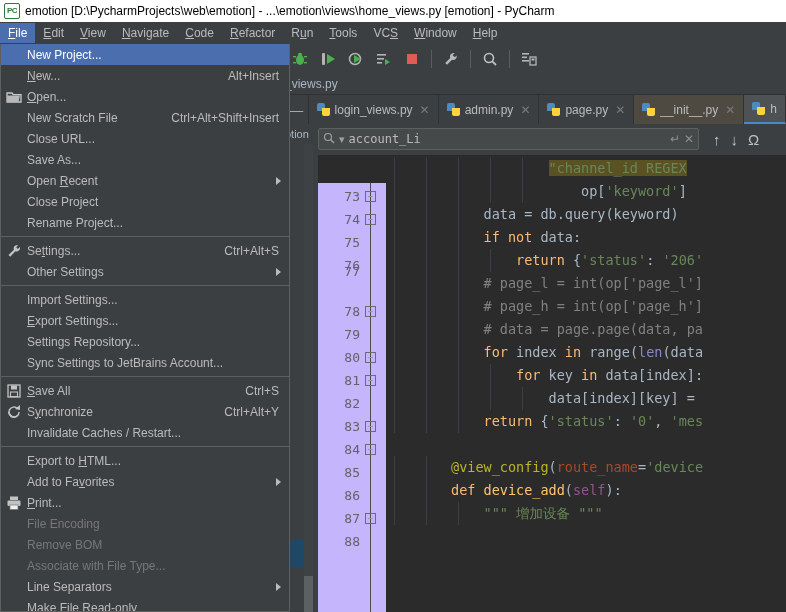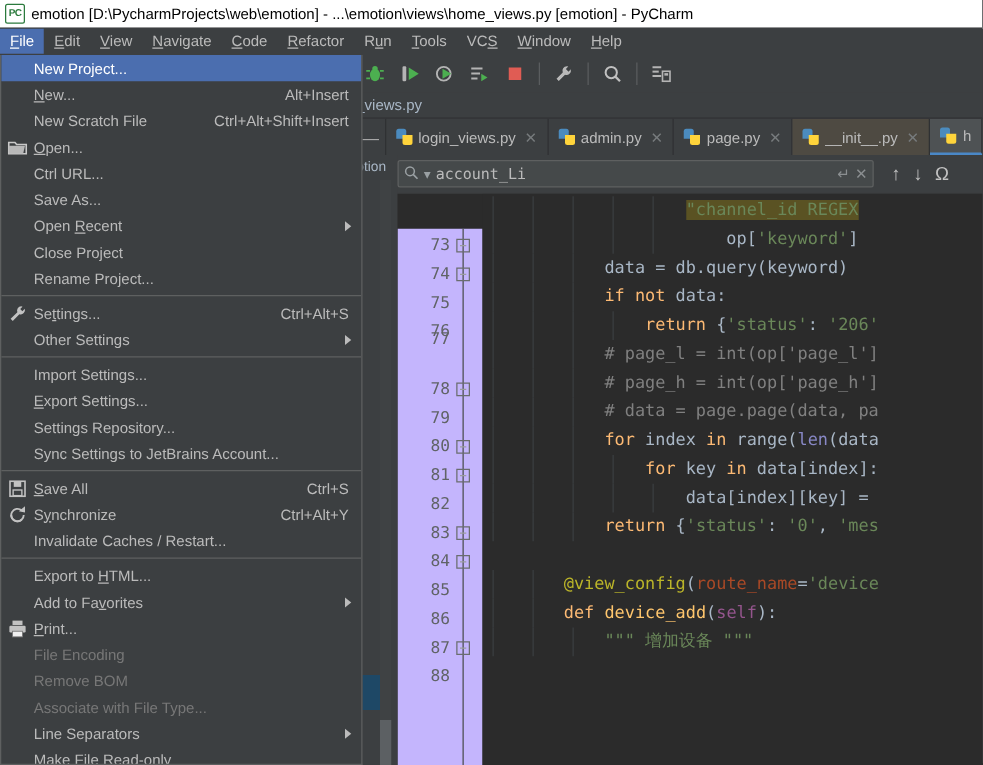--- a/index.html
+++ b/index.html
@@ -576,32 +576,32 @@
   <div class="menu-popup">
     <div id="menu-host">
         <div class="menu-row highlight">
           <span class="mlabel">New Project...</span>
         </div>
         <div class="menu-row">
           <span class="mlabel"><span class="underl">N</span>ew...</span>
           <span class="mshort">Alt+Insert</span>
         </div>
         <div class="menu-row">
-          <span class="mlabel">New Scratch File</span>
-          <span class="mshort">Ctrl+Alt+Shift+Insert</span>
-        </div>
-        <div class="menu-row">
           <div class="micon"><svg width="16" height="16" viewBox="0 0 16 16">
               <path d="M1 4h5l1.3 1.6H15V13H1z" fill="none" stroke="#c9c9c9" stroke-width="1.3"></path>
               <path d="M1 6.5h13L12.5 13H1z" fill="#b8b8b8"></path>
             </svg></div>
           <span class="mlabel"><span class="underl">O</span>pen...</span>
         </div>
         <div class="menu-row">
-          <span class="mlabel">Ctrl URL...</span>
+          <span class="mlabel">New Scratch File</span>
+          <span class="mshort">Ctrl+Alt+Shift+Insert</span>
+        </div>
+        <div class="menu-row">
+          <span class="mlabel">Close URL...</span>
         </div>
         <div class="menu-row">
           <span class="mlabel">Save As...</span>
         </div>
         <div class="menu-row">
           <span class="mlabel">Open <span class="underl">R</span>ecent</span>
           <span class="marrow"></span>
         </div>
         <div class="menu-row">
           <span class="mlabel">Close Project</span>

